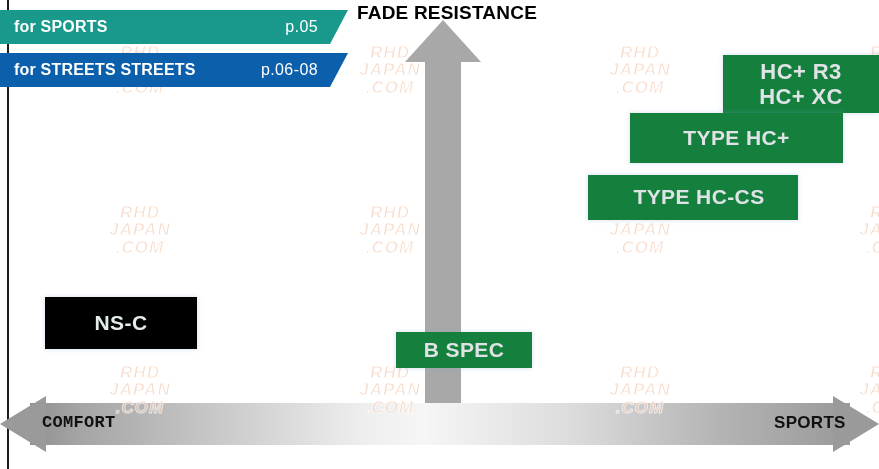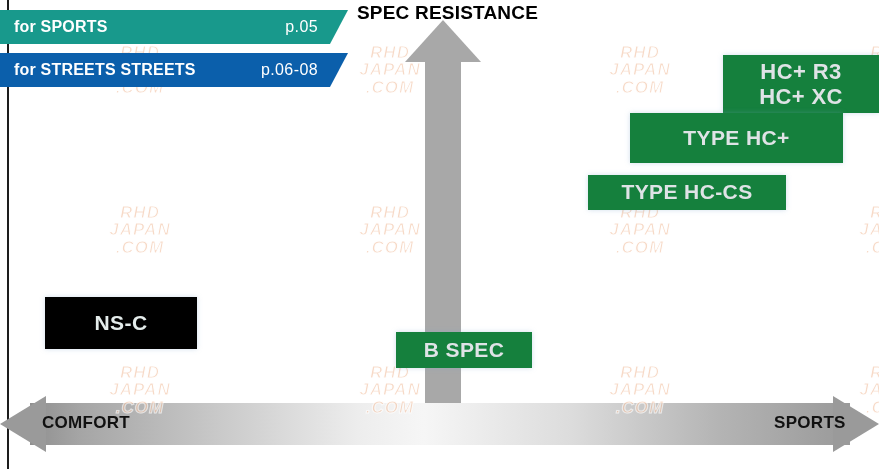--- a/index.html
+++ b/index.html
@@ -85,21 +85,21 @@
   }
   .axis-label{
     position:absolute;
     z-index:4;
     font-size:17px;
     font-weight:bold;
     color:#111111;
     letter-spacing:.3px;
     white-space:nowrap;
   }
-  #label-comfort{left:42px;top:413px;}
+  #label-comfort{left:42px;top:413px;font-family:Liberation Mono, monospace;}
   #label-sports{left:774px;top:413px;text-align:right;}
 
   #chart-title{
     position:absolute;
     left:357px;top:2px;
     z-index:8;
     font-size:19px;
     font-weight:bold;
     color:#000000;
     letter-spacing:.2px;
@@ -158,40 +158,40 @@
     letter-spacing:.4px;
     line-height:1.15;
     box-shadow:0 0 5px rgba(120,160,200,.35);
   }
   .pad-box.blue{background:#15803d;}
   .pad-box.teal{background:#000000;}
   .pad-box .lines span{display:block;white-space:nowrap;}
 
   #box-hcr3   {left:723px;top:55px;  width:156px;height:58px; font-size:22px;}
   #box-hcplus {left:630px;top:113px; width:213px;height:50px;}
-  #box-hccs   {left:588px;top:175px; width:198px;height:35px;}
+  #box-hccs   {left:588px;top:175px; width:198px;height:45px;padding-left:12px;}
   #box-ps     {left:532px;top:233px; width:148px;height:54px;}
   #box-bspec  {left:396px;top:332px; width:136px;height:36px;}
   #box-nsc    {left:45px; top:297px; width:152px;height:52px; color:#e4eceb;}
 </style>
 </head>
 <body>
 
 <div id="stage">
 
   <div class="left-rule"></div>
 
   <div class="v-shaft"></div>
   <div class="v-head"></div>
 
   <div class="h-bar"></div>
   <div class="h-head-left"></div>
   <div class="h-head-right"></div>
 
-  <div id="chart-title">SPEC RESISTANCE</div>
+  <div id="chart-title">FADE RESISTANCE</div>
 
   <div class="axis-label" id="label-comfort">COMFORT</div>
   <div class="axis-label" id="label-sports">SPORTS</div>
 
   <div class="banner" id="banner-street">
     <div class="banner-title">for SPORTS</div>
     <div class="banner-page">p.05</div>
   </div>
 
   <div class="banner" id="banner-sports">

